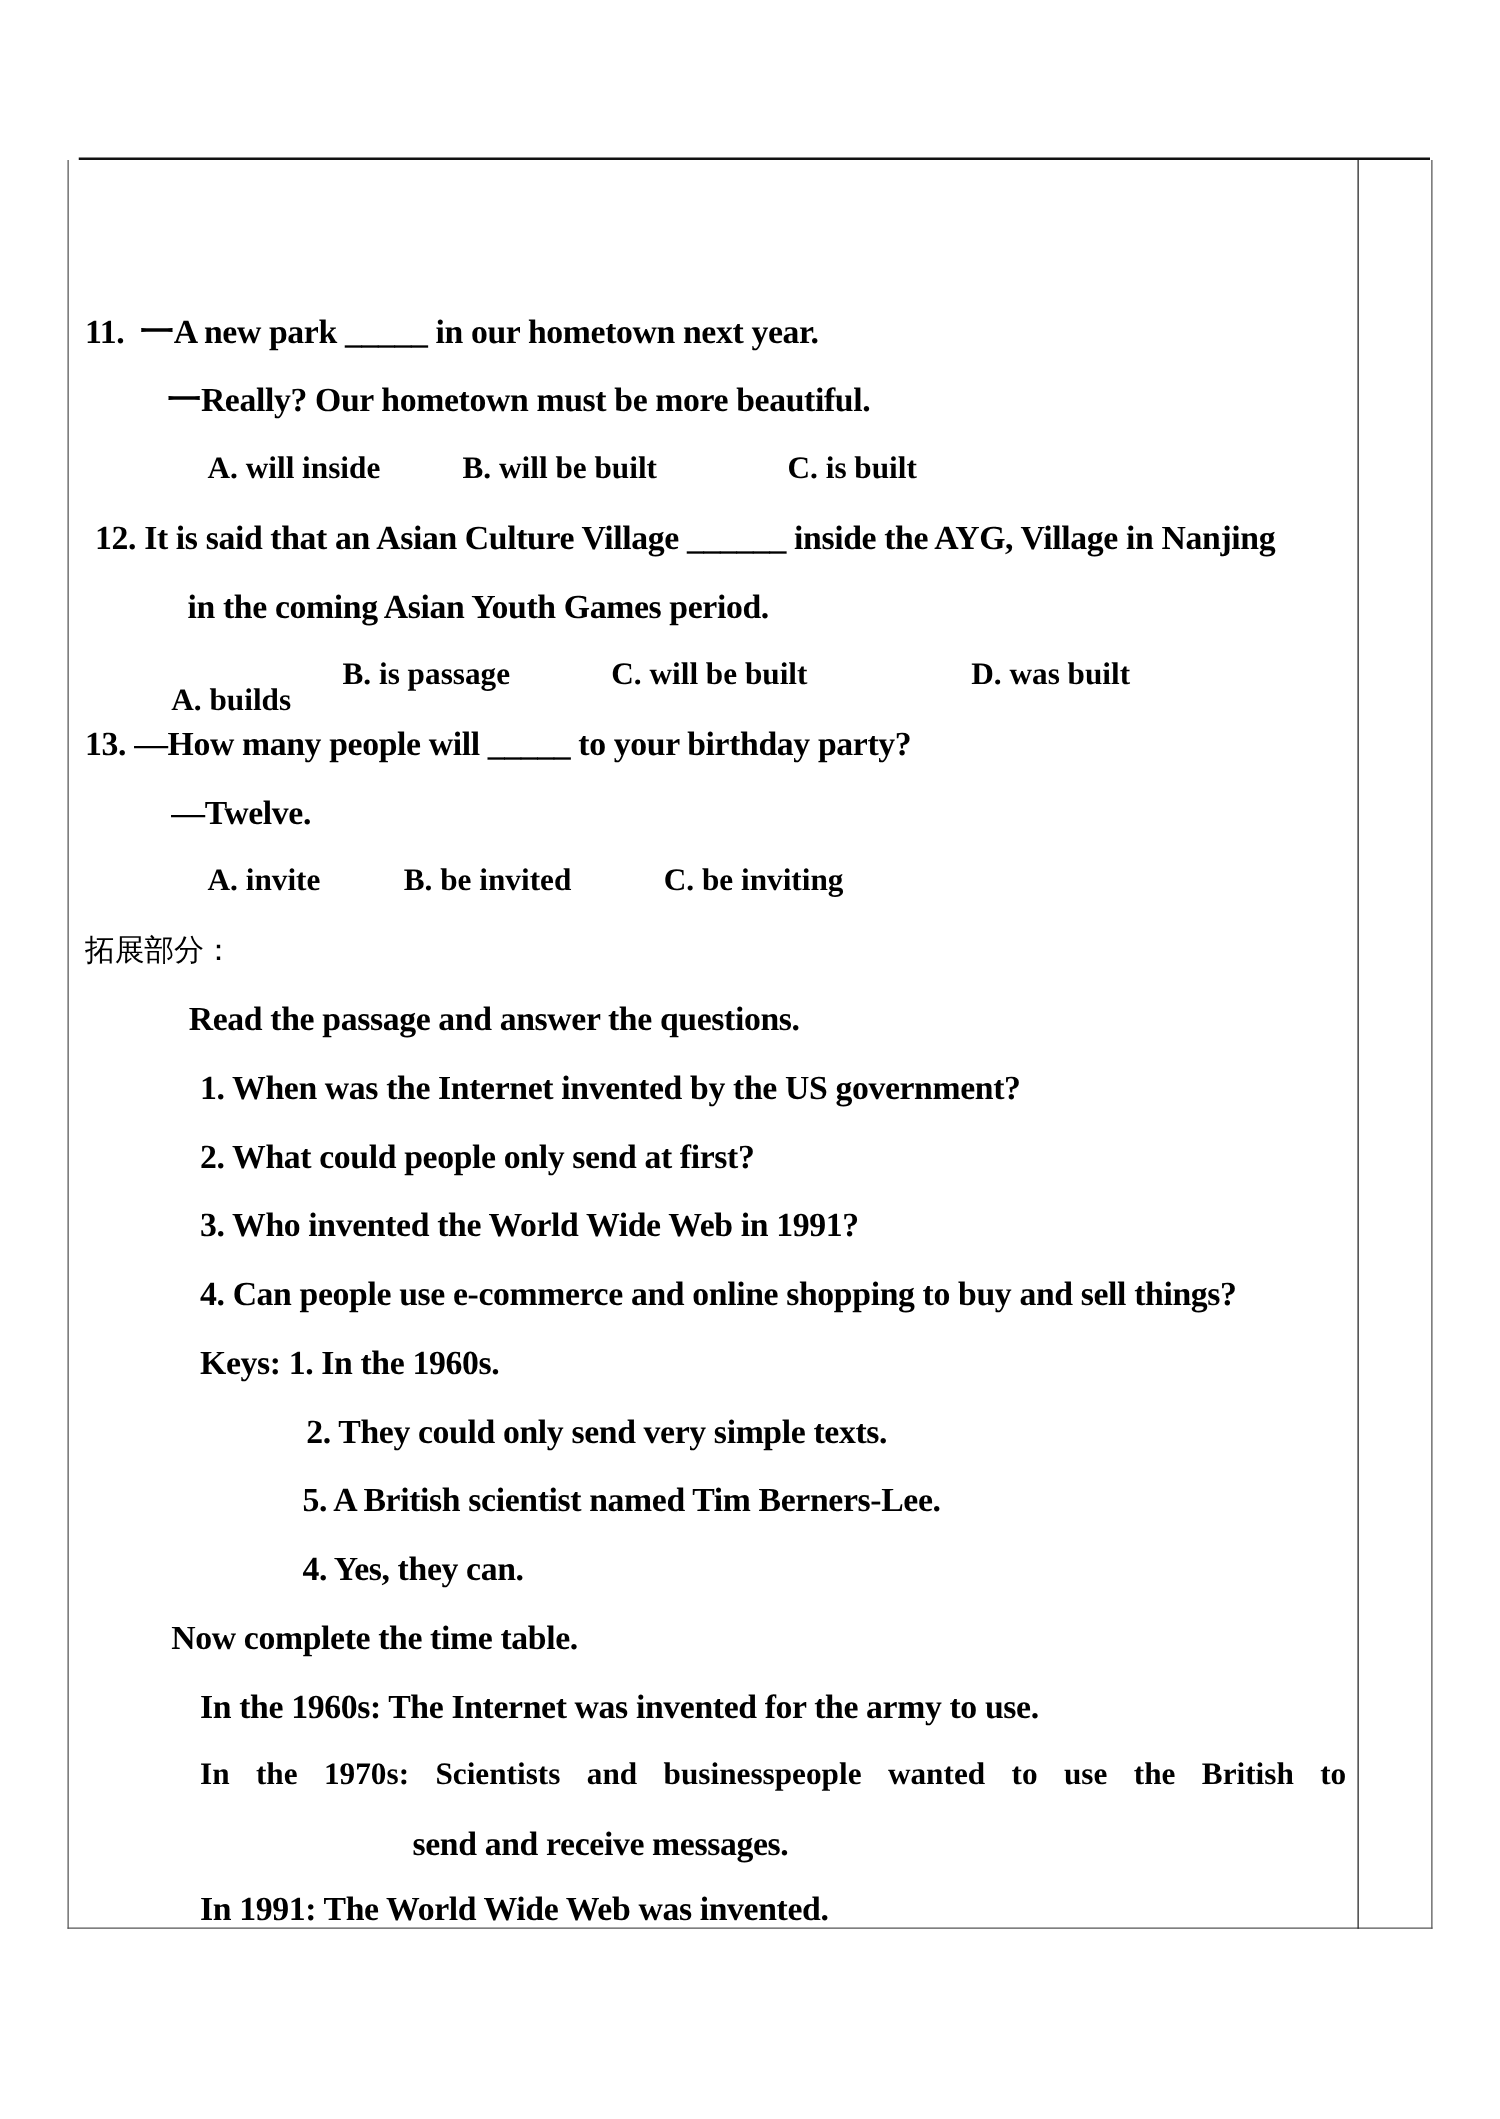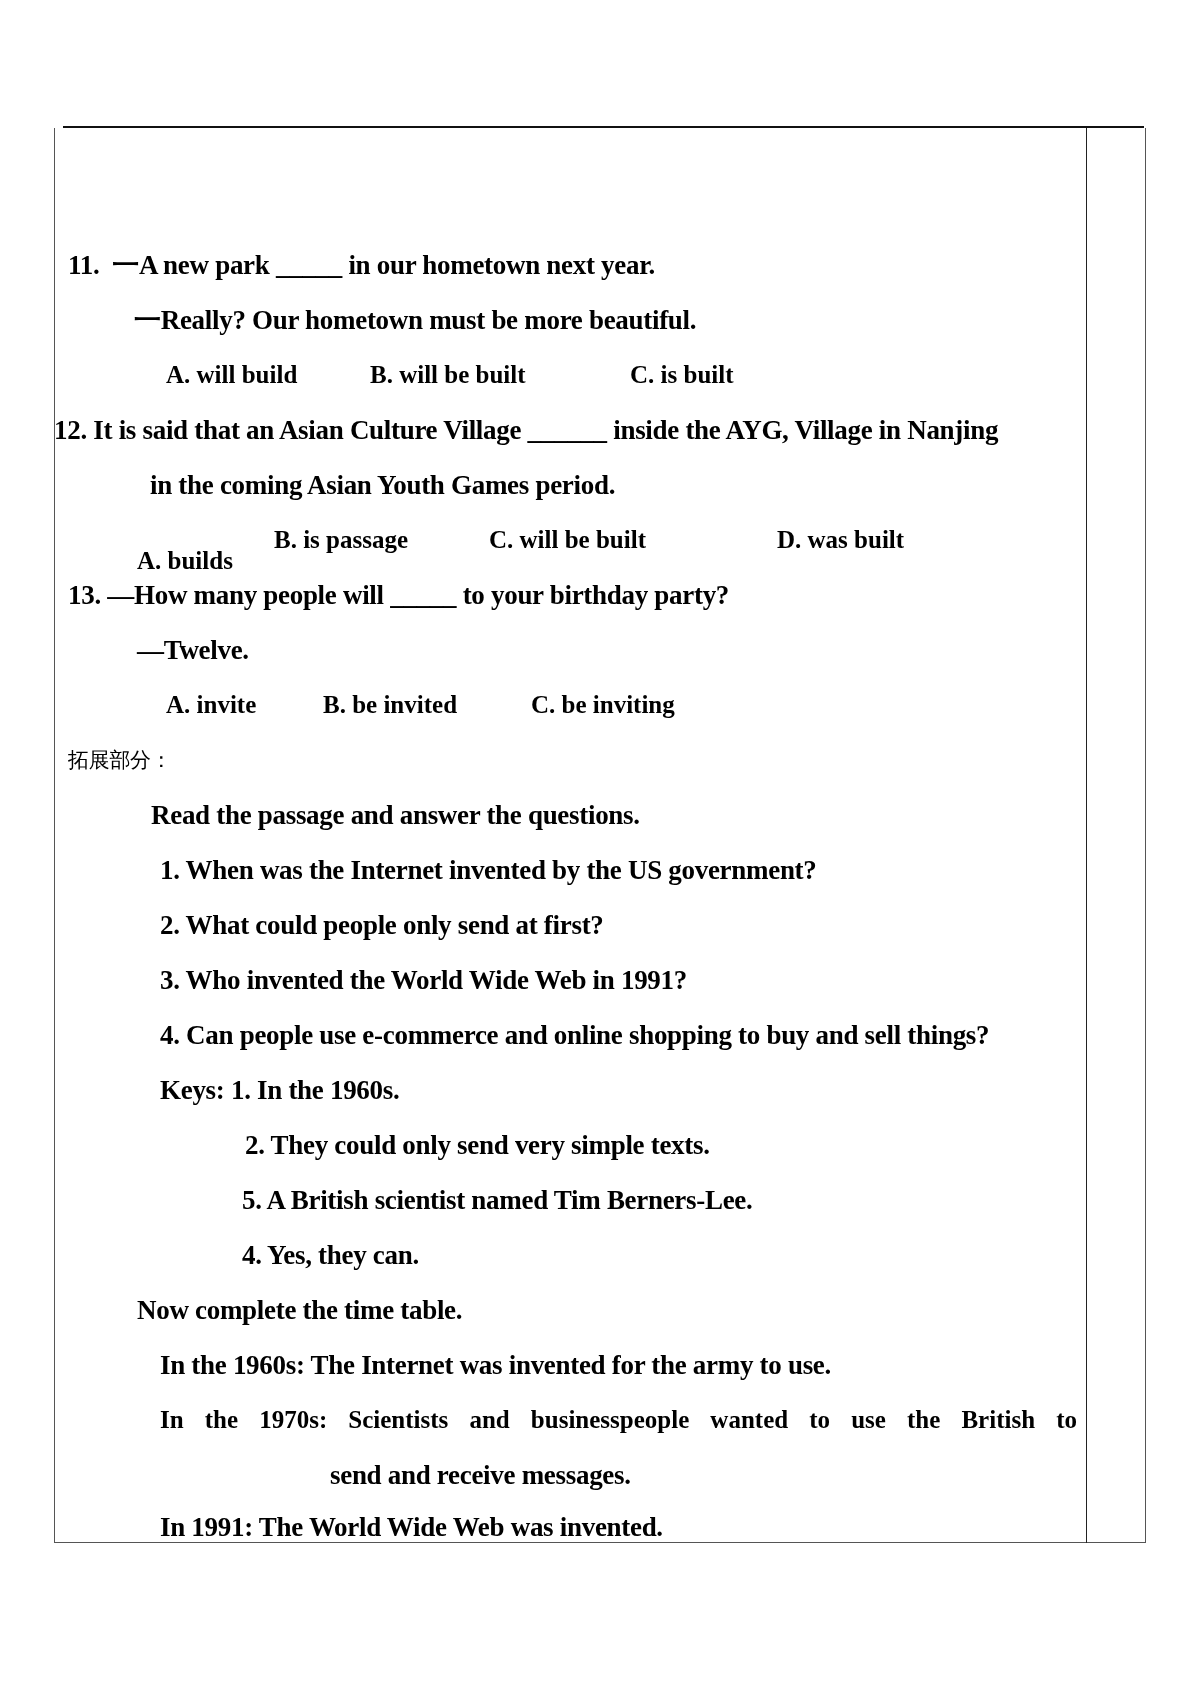--- a/index.html
+++ b/index.html
@@ -46,21 +46,21 @@
       position: absolute;
       font-weight: bold;
       font-size: 27px;
       line-height: 30px;
       white-space: pre;
       letter-spacing: -0.3px;
     }
     .cjk {
       font-family: "DejaVu Sans", sans-serif;
       font-weight: normal;
-      font-size: 21px;
+      font-size: 24px;
     }
     .opt {
       position: absolute;
       font-weight: bold;
       font-size: 25px;
       line-height: 30px;
       white-space: pre;
     }
     .justify {
       position: absolute;
@@ -74,25 +74,25 @@
   </style>
 </head>
 <body>
 
 <div class="top-rule"></div>
 <div class="table-box"></div>
 <div class="divider"></div>
 
 <div class="line" style="left:68px; top:250px;">11.  一A new park _____ in our hometown next year.</div>
 <div class="line" style="left:134px; top:305px;">一Really? Our hometown must be more beautiful.</div>
-<div class="opt" style="left:166px; top:360px;">A. will build</div>
+<div class="opt" style="left:166px; top:360px;">A. will inside</div>
 <div class="opt" style="left:370px; top:360px;">B. will be built</div>
 <div class="opt" style="left:630px; top:360px;">C. is built</div>
 
-<div class="line" style="left:54px; top:415px;">12. It is said that an Asian Culture Village ______ inside the AYG, Village in Nanjing</div>
+<div class="line" style="left:76px; top:415px;">12. It is said that an Asian Culture Village ______ inside the AYG, Village in Nanjing</div>
 <div class="line" style="left:150px; top:470px;">in the coming Asian Youth Games period.</div>
 <div class="opt" style="left:137px; top:546px;">A. builds</div>
 <div class="opt" style="left:274px; top:525px;">B. is passage</div>
 <div class="opt" style="left:489px; top:525px;">C. will be built</div>
 <div class="opt" style="left:777px; top:525px;">D. was built</div>
 
 <div class="line" style="left:68px; top:580px;">13. —How many people will _____ to your birthday party?</div>
 <div class="line" style="left:137px; top:635px;">—Twelve.</div>
 <div class="opt" style="left:166px; top:690px;">A. invite</div>
 <div class="opt" style="left:323px; top:690px;">B. be invited</div>

